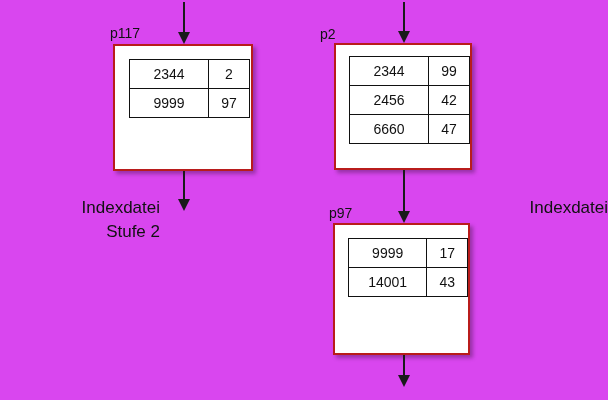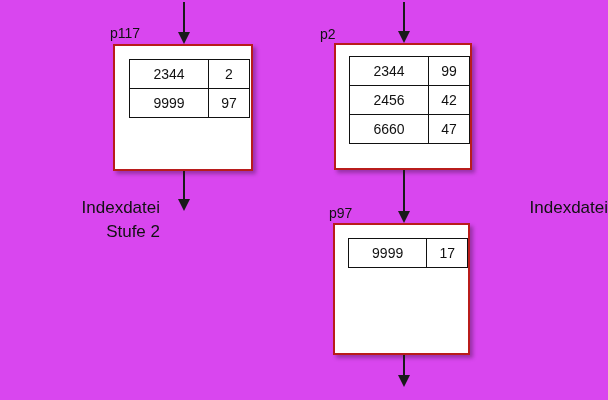--- a/index.html
+++ b/index.html
@@ -155,20 +155,24 @@
 
   <div class="page-label" style="left:329px; top:205px;">p97</div>
 
   <div class="page-node" style="left:333px; top:223px; width:137px; height:132px;">
     <table class="entry-table" style="left:13px; top:13px;">
       <tbody>
         <tr>
           <td class="col-key">9999</td>
           <td class="col-value">17</td>
         </tr>
+        <tr>
+          <td class="col-key">14001</td>
+          <td class="col-value">43</td>
+        </tr>
       </tbody>
     </table>
   </div>
 
   <div class="arrow" style="left:398px; top:355px; width:12px; height:32px;">
     <div class="shaft" style="height:22px;"></div>
     <div class="head"></div>
   </div>
 
   <div class="caption" style="left:20px; top:196px; width:140px;">

